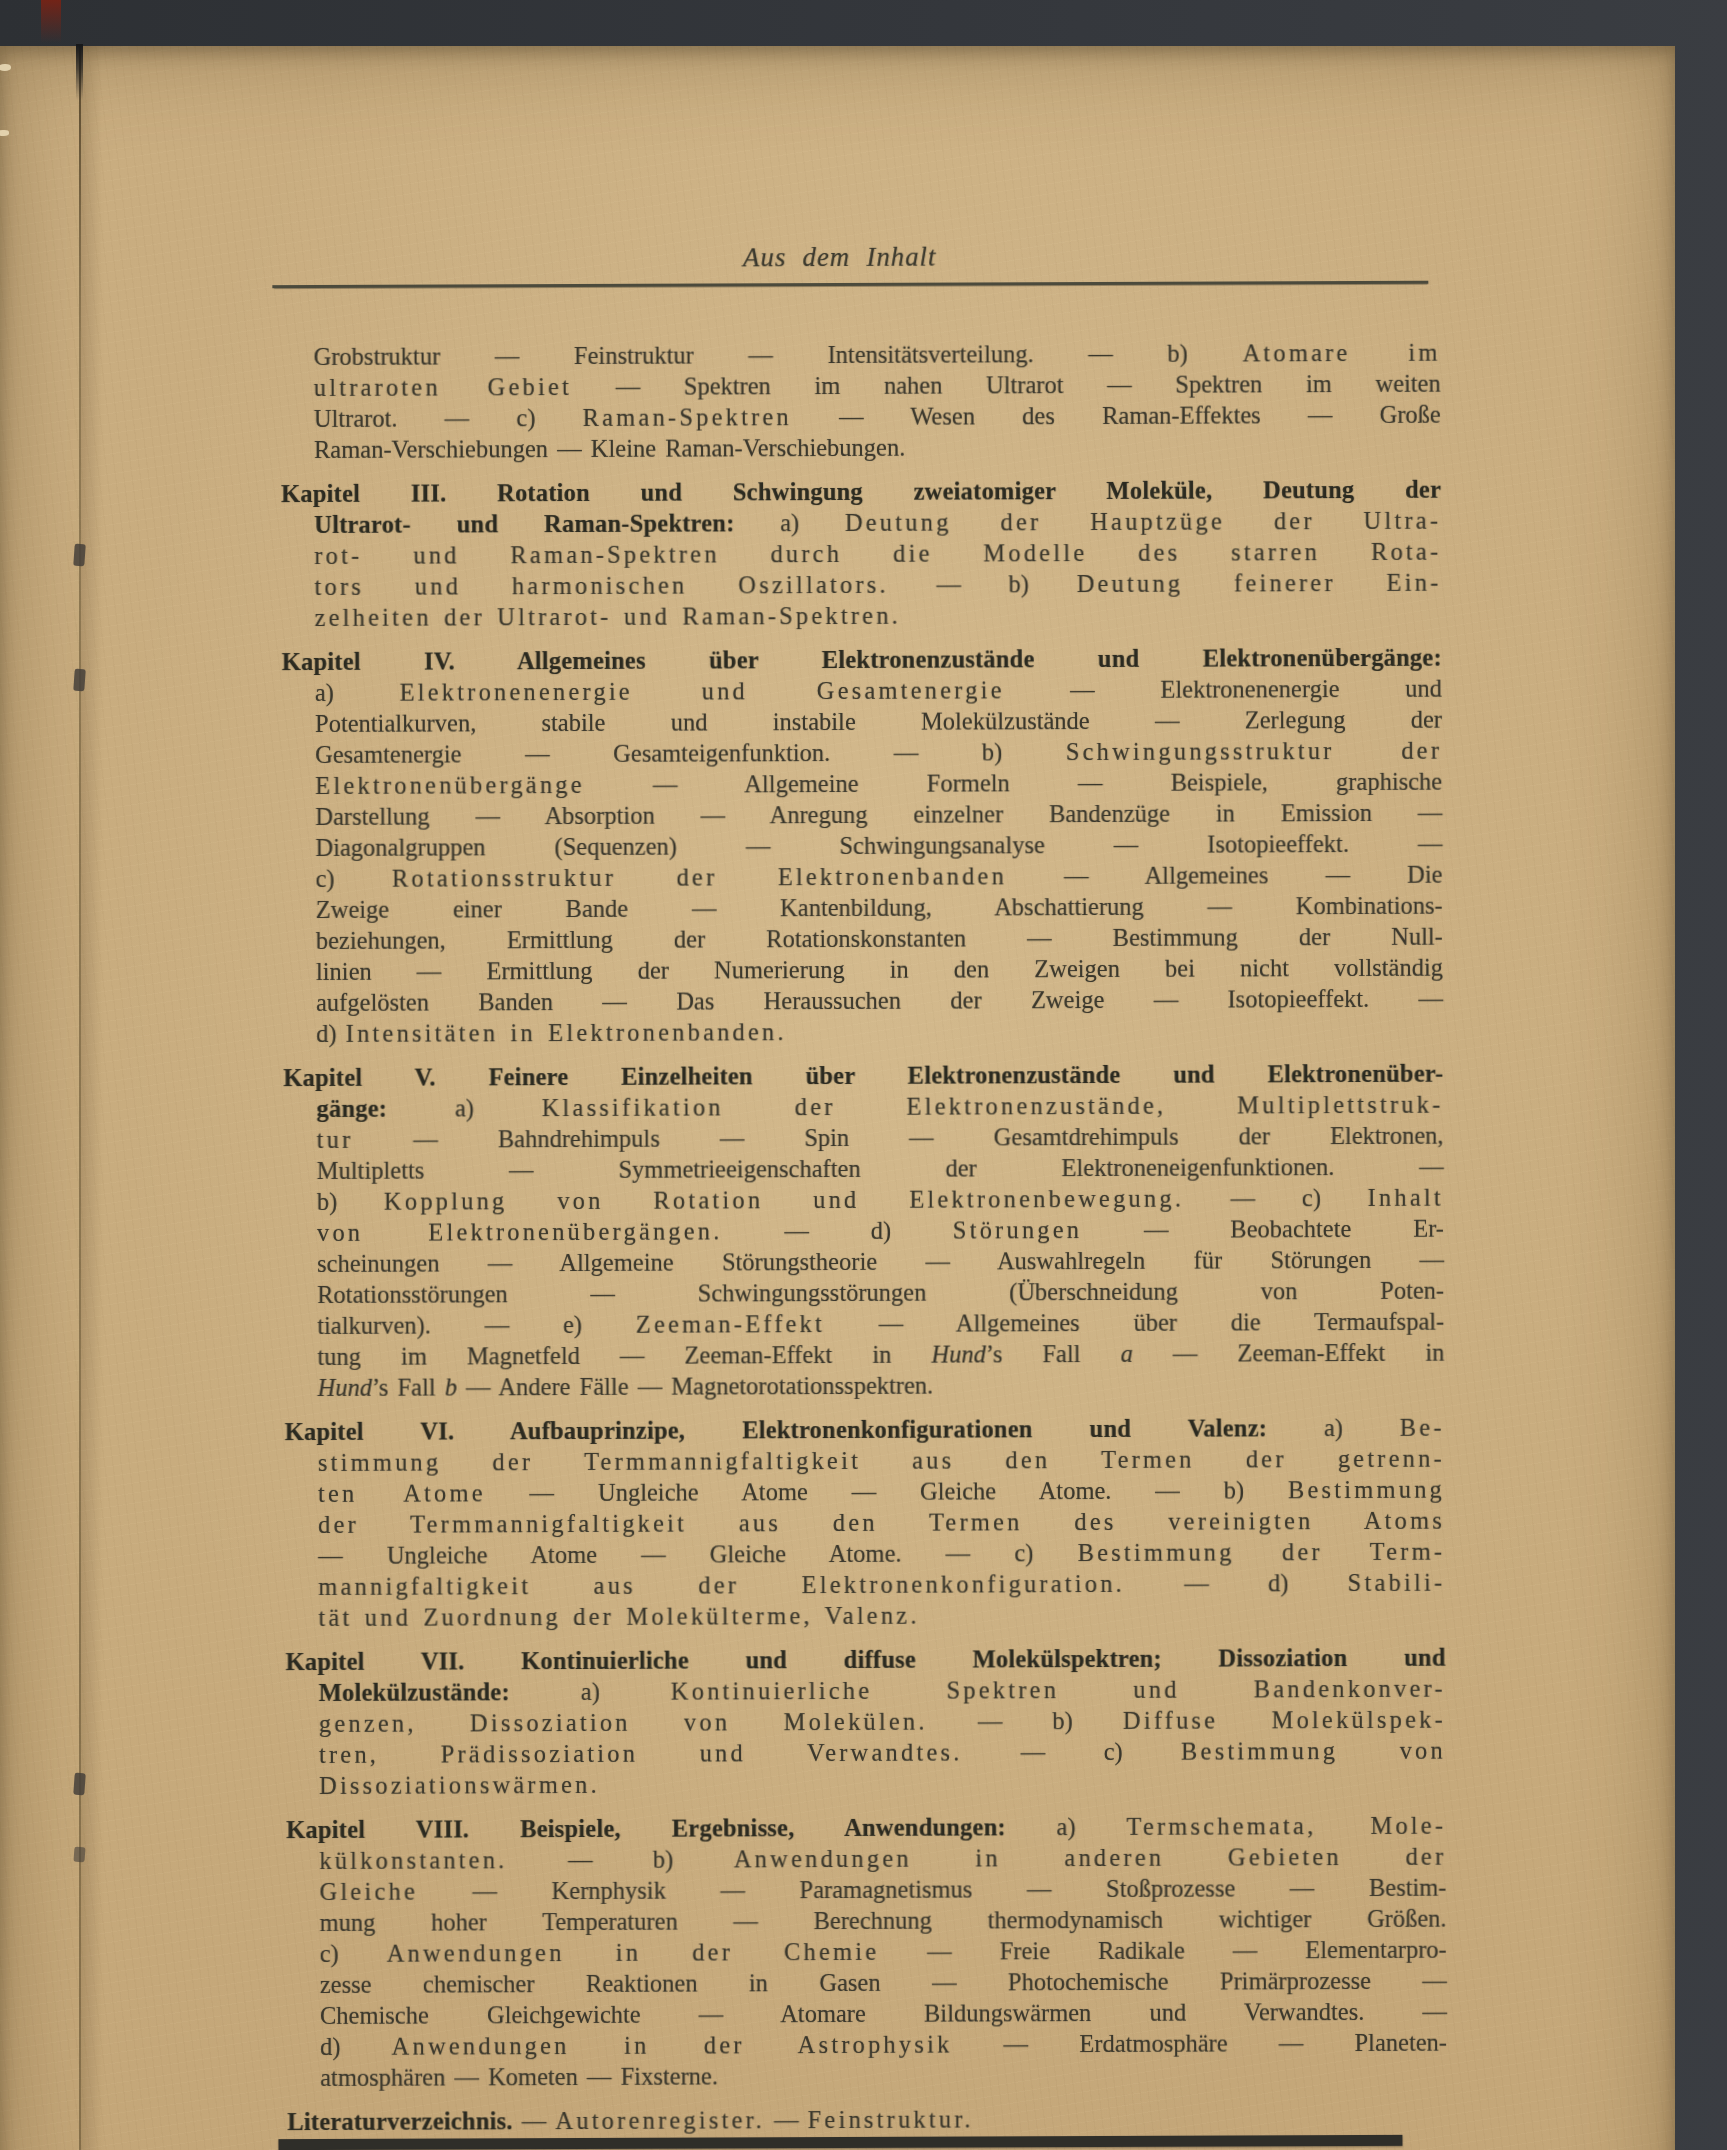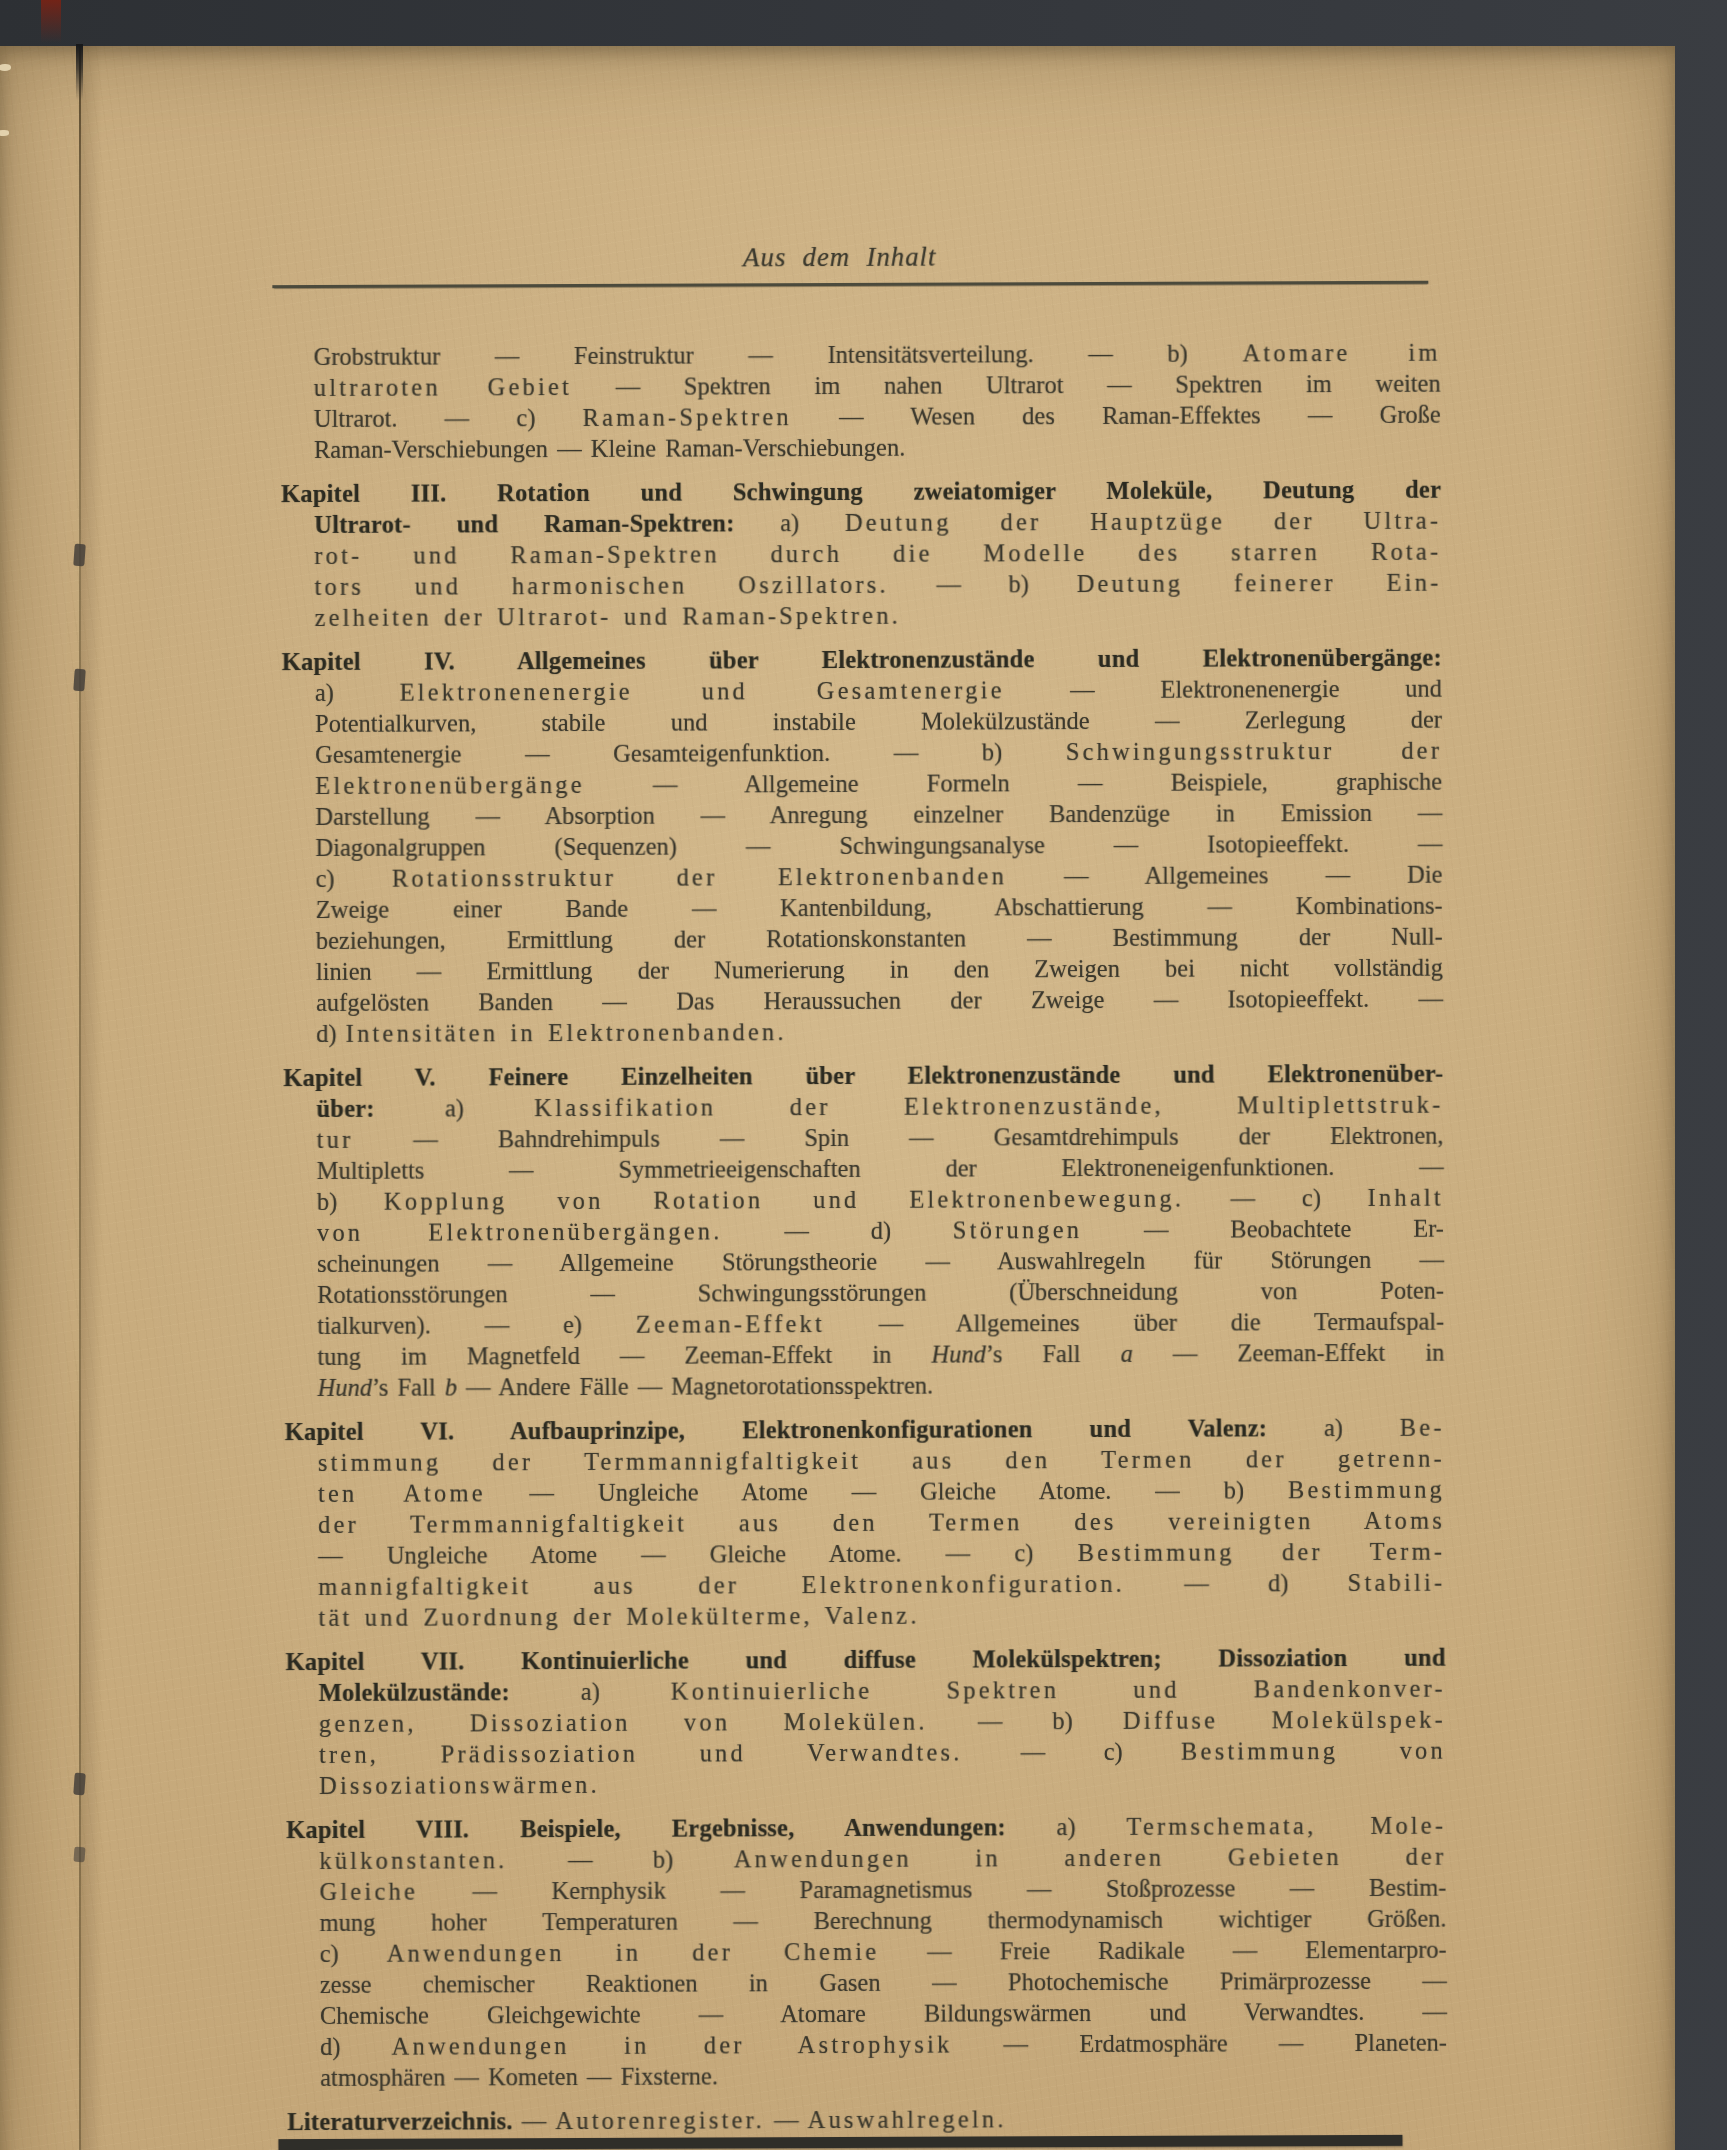--- a/index.html
+++ b/index.html
@@ -115,21 +115,21 @@
             <div class="line">Diagonalgruppen (Sequenzen) — Schwingungsanalyse — Isotopieeffekt. —</div>
             <div class="line">c) <span class="g">Rotationsstruktur der Elektronenbanden</span> — Allgemeines — Die</div>
             <div class="line">Zweige einer Bande — Kantenbildung, Abschattierung — Kombinations-</div>
             <div class="line">beziehungen, Ermittlung der Rotationskonstanten — Bestimmung der Null-</div>
             <div class="line">linien — Ermittlung der Numerierung in den Zweigen bei nicht vollständig</div>
             <div class="line">aufgelösten Banden — Das Heraussuchen der Zweige — Isotopieeffekt. —</div>
             <div class="line last">d) <span class="g">Intensitäten in Elektronenbanden.</span></div>
           </div>
           <div class="para chapter">
             <div class="line"><b>Kapitel V. Feinere Einzelheiten über Elektronenzustände und Elektronenüber-</b></div>
-            <div class="line"><b>über:</b> a) <span class="g">Klassifikation der Elektronenzustände, Multiplettstruk-</span></div>
+            <div class="line"><b>gänge:</b> a) <span class="g">Klassifikation der Elektronenzustände, Multiplettstruk-</span></div>
             <div class="line"><span class="g">tur</span> — Bahndrehimpuls — Spin — Gesamtdrehimpuls der Elektronen,</div>
             <div class="line">Multipletts — Symmetrieeigenschaften der Elektroneneigenfunktionen. —</div>
             <div class="line">b) <span class="g">Kopplung von Rotation und Elektronenbewegung.</span> — c) <span class="g">Inhalt</span></div>
             <div class="line"><span class="g">von Elektronenübergängen.</span> — d) <span class="g">Störungen</span> — Beobachtete Er-</div>
             <div class="line">scheinungen — Allgemeine Störungstheorie — Auswahlregeln für Störungen —</div>
             <div class="line">Rotationsstörungen — Schwingungsstörungen (Überschneidung von Poten-</div>
             <div class="line">tialkurven). — e) <span class="g">Zeeman-Effekt</span> — Allgemeines über die Termaufspal-</div>
             <div class="line">tung im Magnetfeld — Zeeman-Effekt in <i>Hund</i>’s Fall <i>a</i> — Zeeman-Effekt in</div>
             <div class="line last"><i>Hund</i>’s Fall <i>b</i> — Andere Fälle — Magnetorotationsspektren.</div>
           </div>
@@ -154,21 +154,21 @@
             <div class="line"><span class="g">külkonstanten.</span> — b) <span class="g">Anwendungen in anderen Gebieten der</span></div>
             <div class="line"><span class="g">Gleiche</span> — Kernphysik — Paramagnetismus — Stoßprozesse — Bestim-</div>
             <div class="line">mung hoher Temperaturen — Berechnung thermodynamisch wichtiger Größen.</div>
             <div class="line">c) <span class="g">Anwendungen in der Chemie</span> — Freie Radikale — Elementarpro-</div>
             <div class="line">zesse chemischer Reaktionen in Gasen — Photochemische Primärprozesse —</div>
             <div class="line">Chemische Gleichgewichte — Atomare Bildungswärmen und Verwandtes. —</div>
             <div class="line">d) <span class="g">Anwendungen in der Astrophysik</span> — Erdatmosphäre — Planeten-</div>
             <div class="line last">atmosphären — Kometen — Fixsterne.</div>
           </div>
           <div class="para final">
-            <div class="line last"><b>Literaturverzeichnis.</b> — <span class="g">Autorenregister.</span> — <span class="g">Auswahlregeln.</span></div>
+            <div class="line last"><b>Literaturverzeichnis.</b> — <span class="g">Autorenregister.</span> — <span class="g">Feinstruktur.</span></div>
           </div>
         </div>
 
       <div class="ftr-rule"></div>
 
     </div>
   </div>
 </div>
 
 

